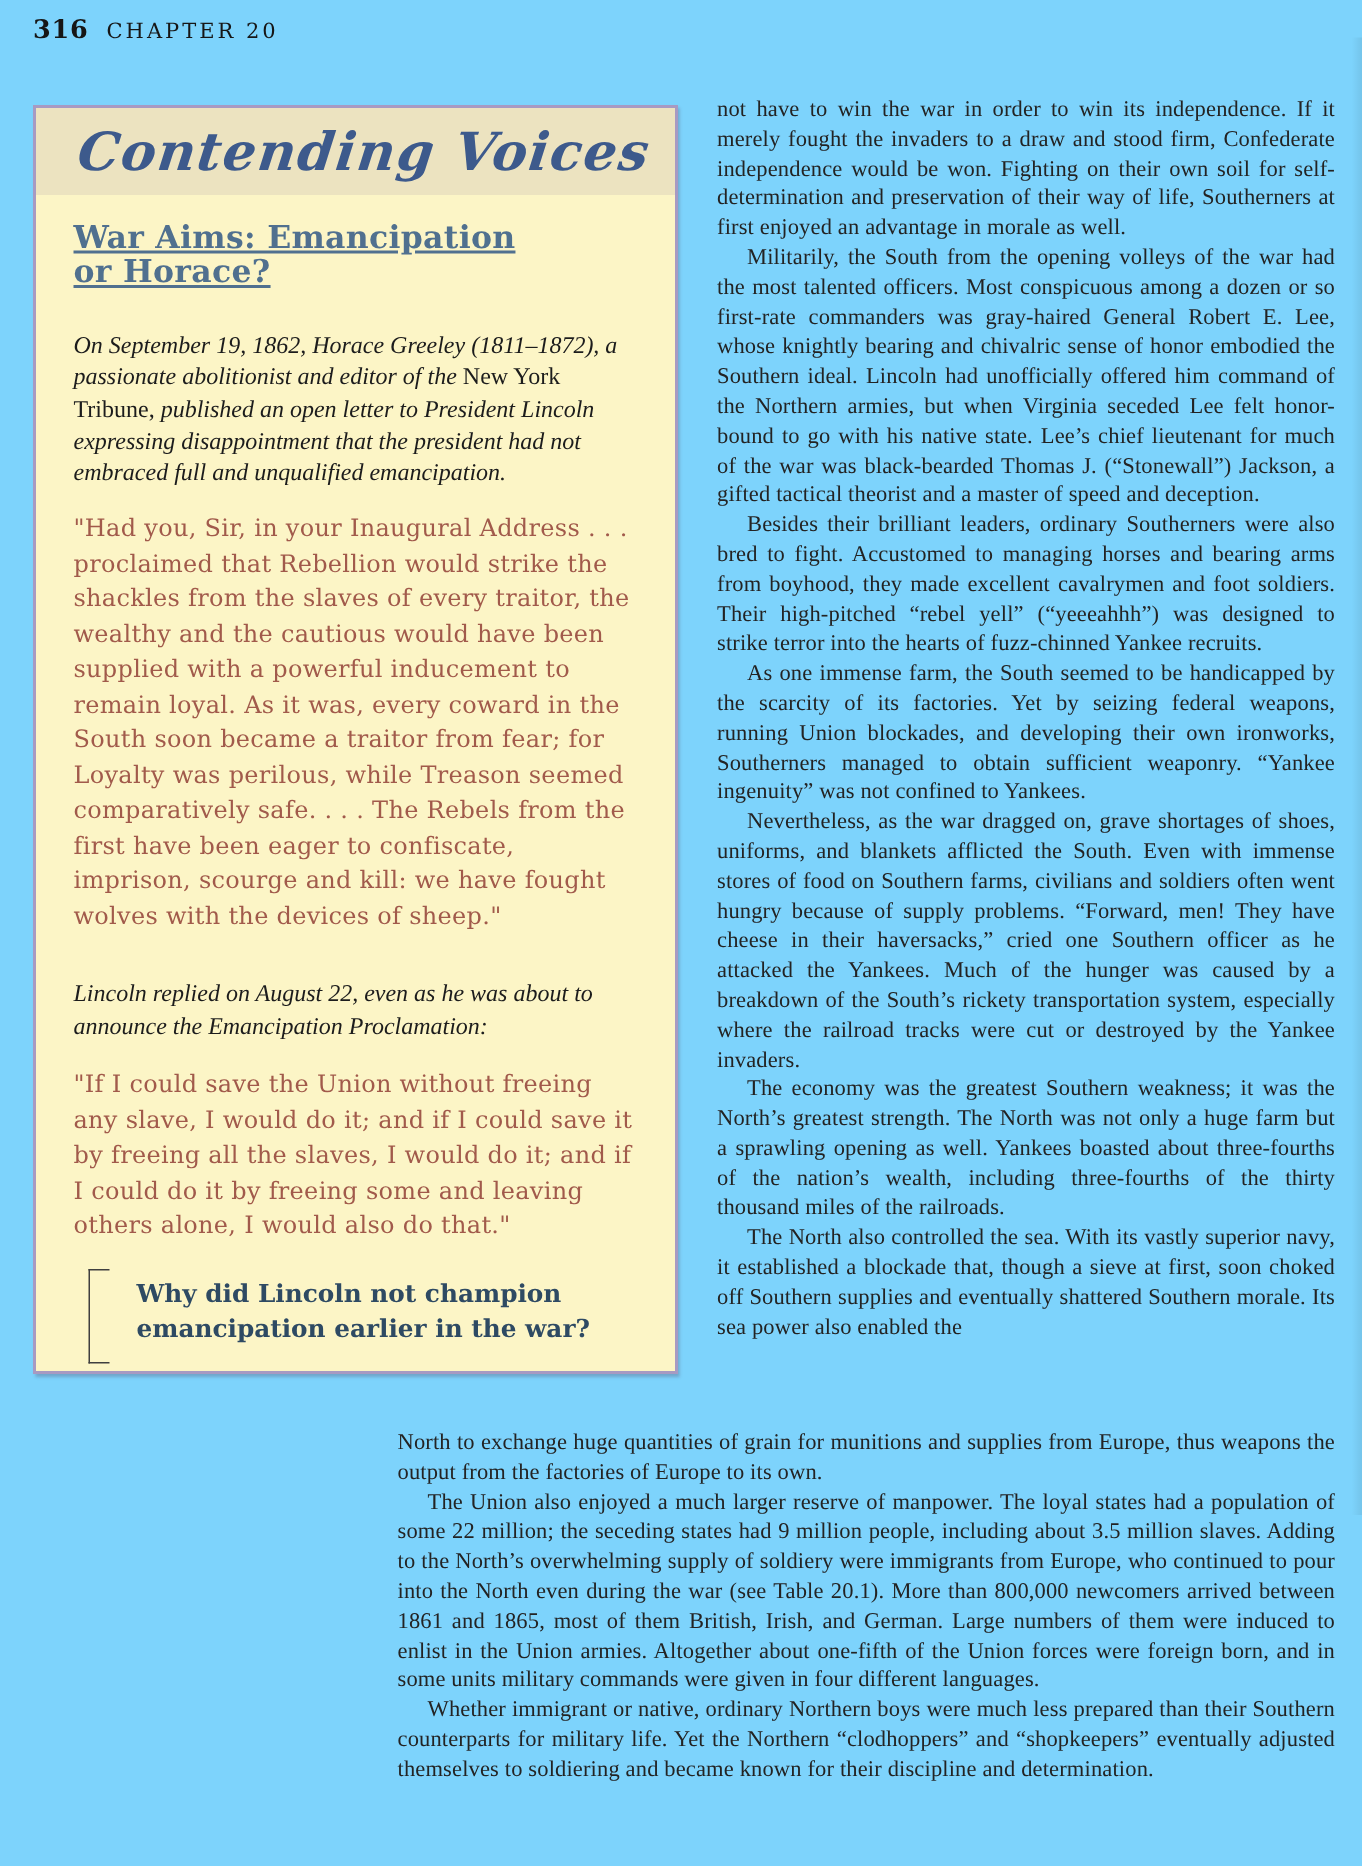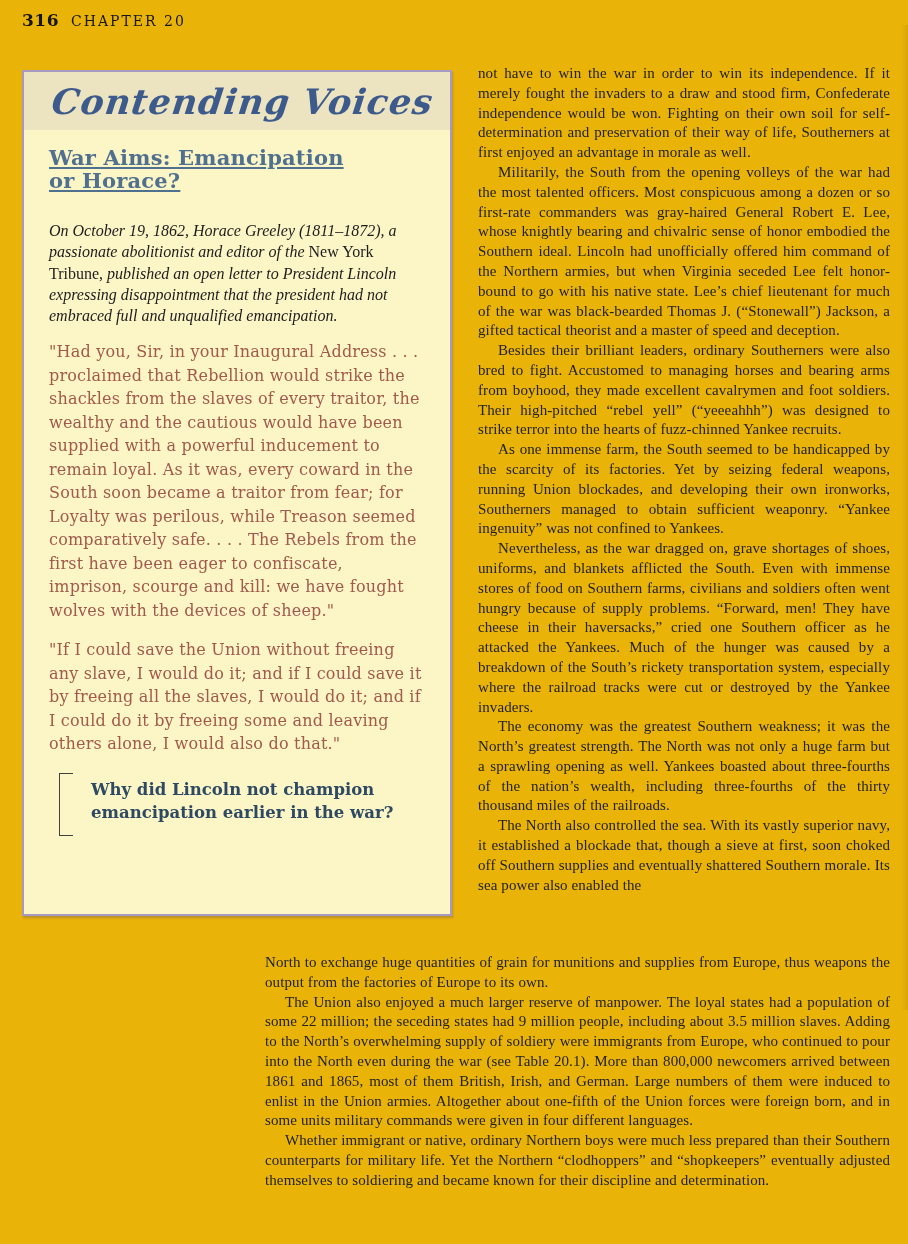--- a/index.html
+++ b/index.html
@@ -1,18 +1,18 @@
 <!DOCTYPE html>
 <html style="--box_border: #a79ac2; --banner_bg: #ece3c0; --box_bg: #fcf5c6; --brand_blue: #3d5a8c; --heading_blue: #50708f; --quote_maroon: #a15a4b; --question_blue: #2e4a63; --body_text: #232323;"><head>
 <meta charset="utf-8">
 <style>
   html,body { margin:0; padding:0; }
   body { background:#ffffff; }
   .page {
-    position:relative; width:908px; height:1244px; background:#eab308;
+    position:relative; width:908px; height:1244px; background:#7dd3fc;
     overflow:hidden; font-family:"Liberation Serif", serif;
   }
 
   
   .page-header { position:absolute; top:10px; left:22px; color:#161616;
     font-family:"DejaVu Serif", serif; }
   .pagenum { font-weight:bold; font-size:17px; letter-spacing:0.5px; }
   .chapter { font-size:14px; letter-spacing:2px; margin-left:12px; }
 
   
@@ -86,22 +86,23 @@
 
   <div class="voices-box">
     <div class="band">
       <span class="brand">Contending Voices</span>
     </div>
     <div class="box-inner">
       <h2 class="box-title">
         <span>War Aims: Emancipation</span>
         <span>or Horace?</span>
       </h2>
-      <p class="intro"><span>On October 19, 1862, Horace Greeley (1811–1872), a passionate abolitionist and editor of the </span><span class="roman">New York Tribune,</span><span> published an open letter to President Lincoln expressing disappointment that the president had not embraced full and unqualified emancipation.</span></p>
+      <p class="intro"><span>On September 19, 1862, Horace Greeley (1811–1872), a passionate abolitionist and editor of the </span><span class="roman">New York Tribune,</span><span> published an open letter to President Lincoln expressing disappointment that the president had not embraced full and unqualified emancipation.</span></p>
       <p class="quote">"Had you, Sir, in your Inaugural Address . . . proclaimed that Rebellion would strike the shackles from the slaves of every traitor, the wealthy and the cautious would have been supplied with a powerful inducement to remain loyal. As it was, every coward in the South soon became a traitor from fear; for Loyalty was perilous, while Treason seemed comparatively safe. . . . The Rebels from the first have been eager to confiscate, imprison, scourge and kill: we have fought wolves with the devices of sheep."</p>
+      <p class="intro reply">Lincoln replied on August 22, even as he was about to announce the Emancipation Proclamation:</p>
       <p class="quote second">"If I could save the Union without freeing any slave, I would do it; and if I could save it by freeing all the slaves, I would do it; and if I could do it by freeing some and leaving others alone, I would also do that."</p>
       <div class="question-wrap">
         <span class="bracket"></span>
         <p class="question">Why did Lincoln not champion emancipation earlier in the war?</p>
       </div>
     </div>
   </div>
 
   <div class="col">
       <p class="body-par">not have to win the war in order to win its independence. If it merely fought the invaders to a draw and stood firm, Confederate independence would be won. Fighting on their own soil for self-determination and preservation of their way of life, Southerners at first enjoyed an advantage in morale as well.</p>

